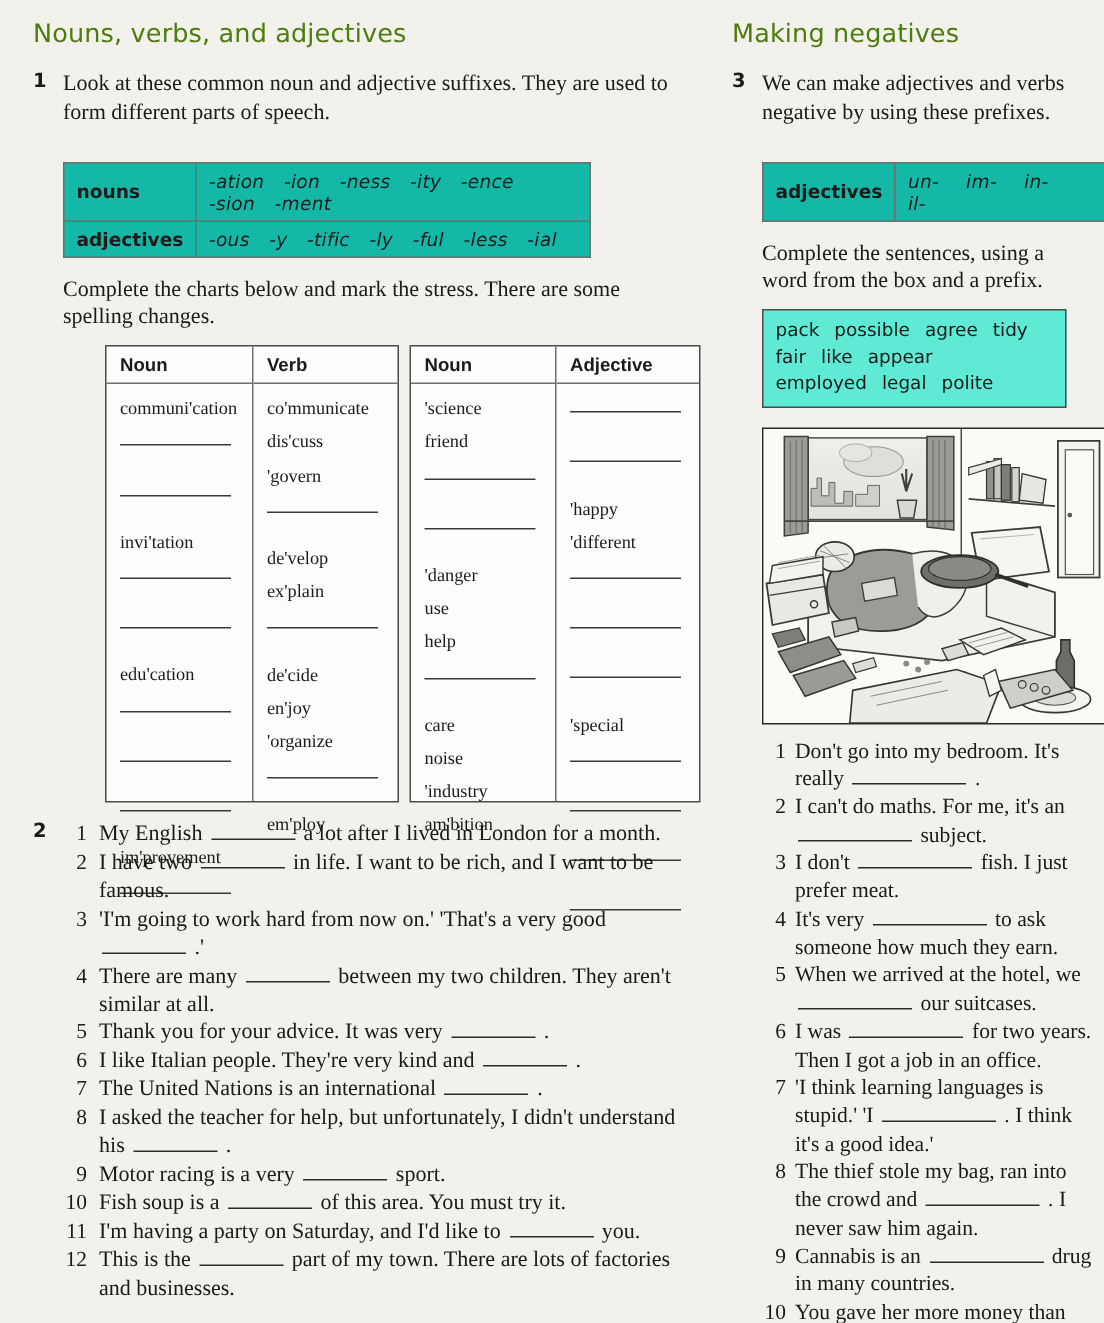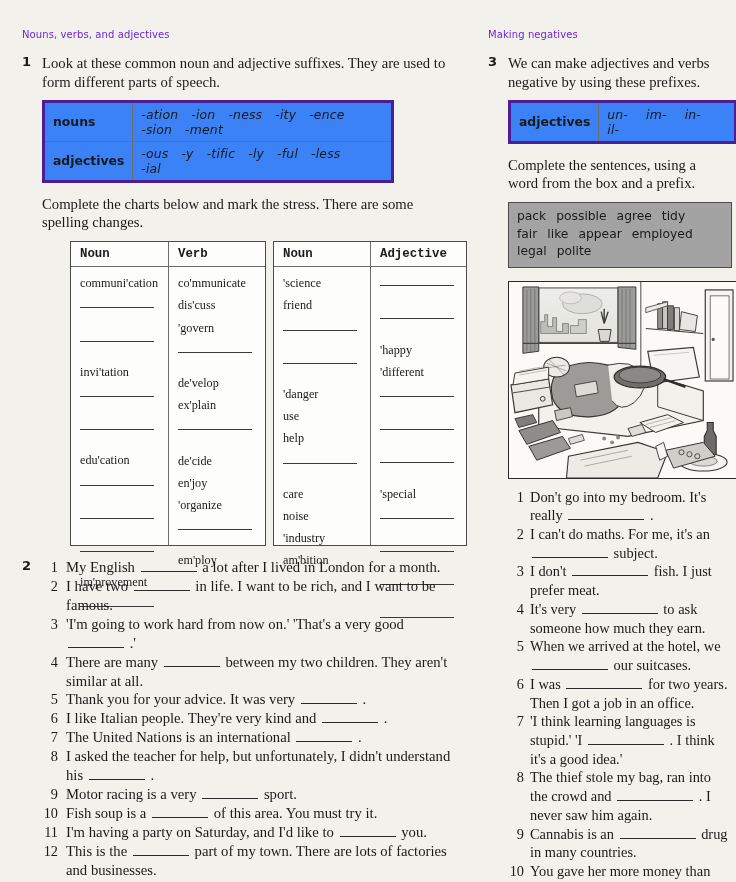--- a/index.html
+++ b/index.html
@@ -15,45 +15,45 @@
   }
   .page { position: relative; width: 736px; height: 882px; }
 
   
   .col-left  { position: absolute; left: 22px;  top: 0;   width: 440px; }
   .col-right { position: absolute; left: 488px; top: 0;   width: 240px; }
 
   
   .sec-head {
     font-family: "DejaVu Sans", sans-serif;
-    font-size: 10px;
+    font-size: 17px;
     font-weight: 400;
     letter-spacing: .1px;
-    color: #6d28d9;
+    color: #4d7c0f;
     margin: 0;
-    padding-top: 29px;
+    padding-top: 13px;
   }
 
   
   .ex { position: relative; margin-top: 14px; }
   .ex-num {
     position: absolute; left: 0; top: 0;
     font-family: "DejaVu Sans", sans-serif;
     font-weight: 700;
     font-size: 13px;
   }
   .ex-body { padding-left: 20px; }
   .ex-lead { font-size: 14.7px; line-height: 1.28; margin: 0; }
 
   
   table.ref {
     border-collapse: collapse;
-    background: #3b82f6;
-    margin-top: 8px;
-    border: 3px solid #4c1d95;
+    background: #14b8a6;
+    margin-top: 23px;
+    border: 1px solid #4c1d95;
   }
   table.ref td {
     border: 1px solid #6e6e6e;
     padding: 4px 8px;
     font-family: "DejaVu Sans", sans-serif;
     font-size: 12.4px;
     vertical-align: middle;
   }
   table.ref td.lbl { font-weight: 700; white-space: nowrap; }
   table.ref td.vals { font-style: italic; letter-spacing: .2px; }
@@ -74,21 +74,21 @@
     background: #fdfdfb;
     border: 1px solid #4b4b4b;
     height: 305px;
   }
   #chart-nv { left: 28px;  width: 196px; }
   #chart-na { left: 231px; width: 194px; }
   .chart-inner { display: flex; height: 100%; }
   .chart-col { flex: 1 1 50%; position: relative; }
   .chart-col + .chart-col { border-left: 1px solid #6e6e6e; }
   .chart-head {
-    font-family: Liberation Mono, monospace;
+    font-family: Liberation Sans, sans-serif;
     font-weight: 700;
     font-size: 12.4px;
     padding: 5px 0 5px 9px;
     border-bottom: 1px solid #6e6e6e;
   }
   .chart-cells { padding: 7px 9px 0 9px; }
   .cell {
     height: 22.2px;
     font-family: Liberation Serif, serif;
     font-size: 12.2px;
@@ -127,27 +127,27 @@
   .b-sm { width: 56px; }
   .b-md { width: 76px; }
 
   
   .col-right ol.sent > li { font-size: 14.4px; line-height: 1.30; }
   .col-right ol.sent > li { padding-left: 22px; }
 
   
   .wordbox {
     border: 1px solid #4b4b4b;
-    background: #a3a3a3;
+    background: #5eead4;
     margin-top: 9px;
     padding: 5px 8px 6px 8px;
     font-family: "DejaVu Sans", sans-serif;
     font-size: 12.3px;
     line-height: 1.42;
-    width: 224px;
+    width: 203px;
   }
   .wordbox span { display: inline-block; margin-right: 10px; }
 
   
   .illus {
     margin-top: 13px;
     width: 229px;
     height: 198px;
     border: 1.5px solid #2a2a2a;
     background: #f7f6f2;

